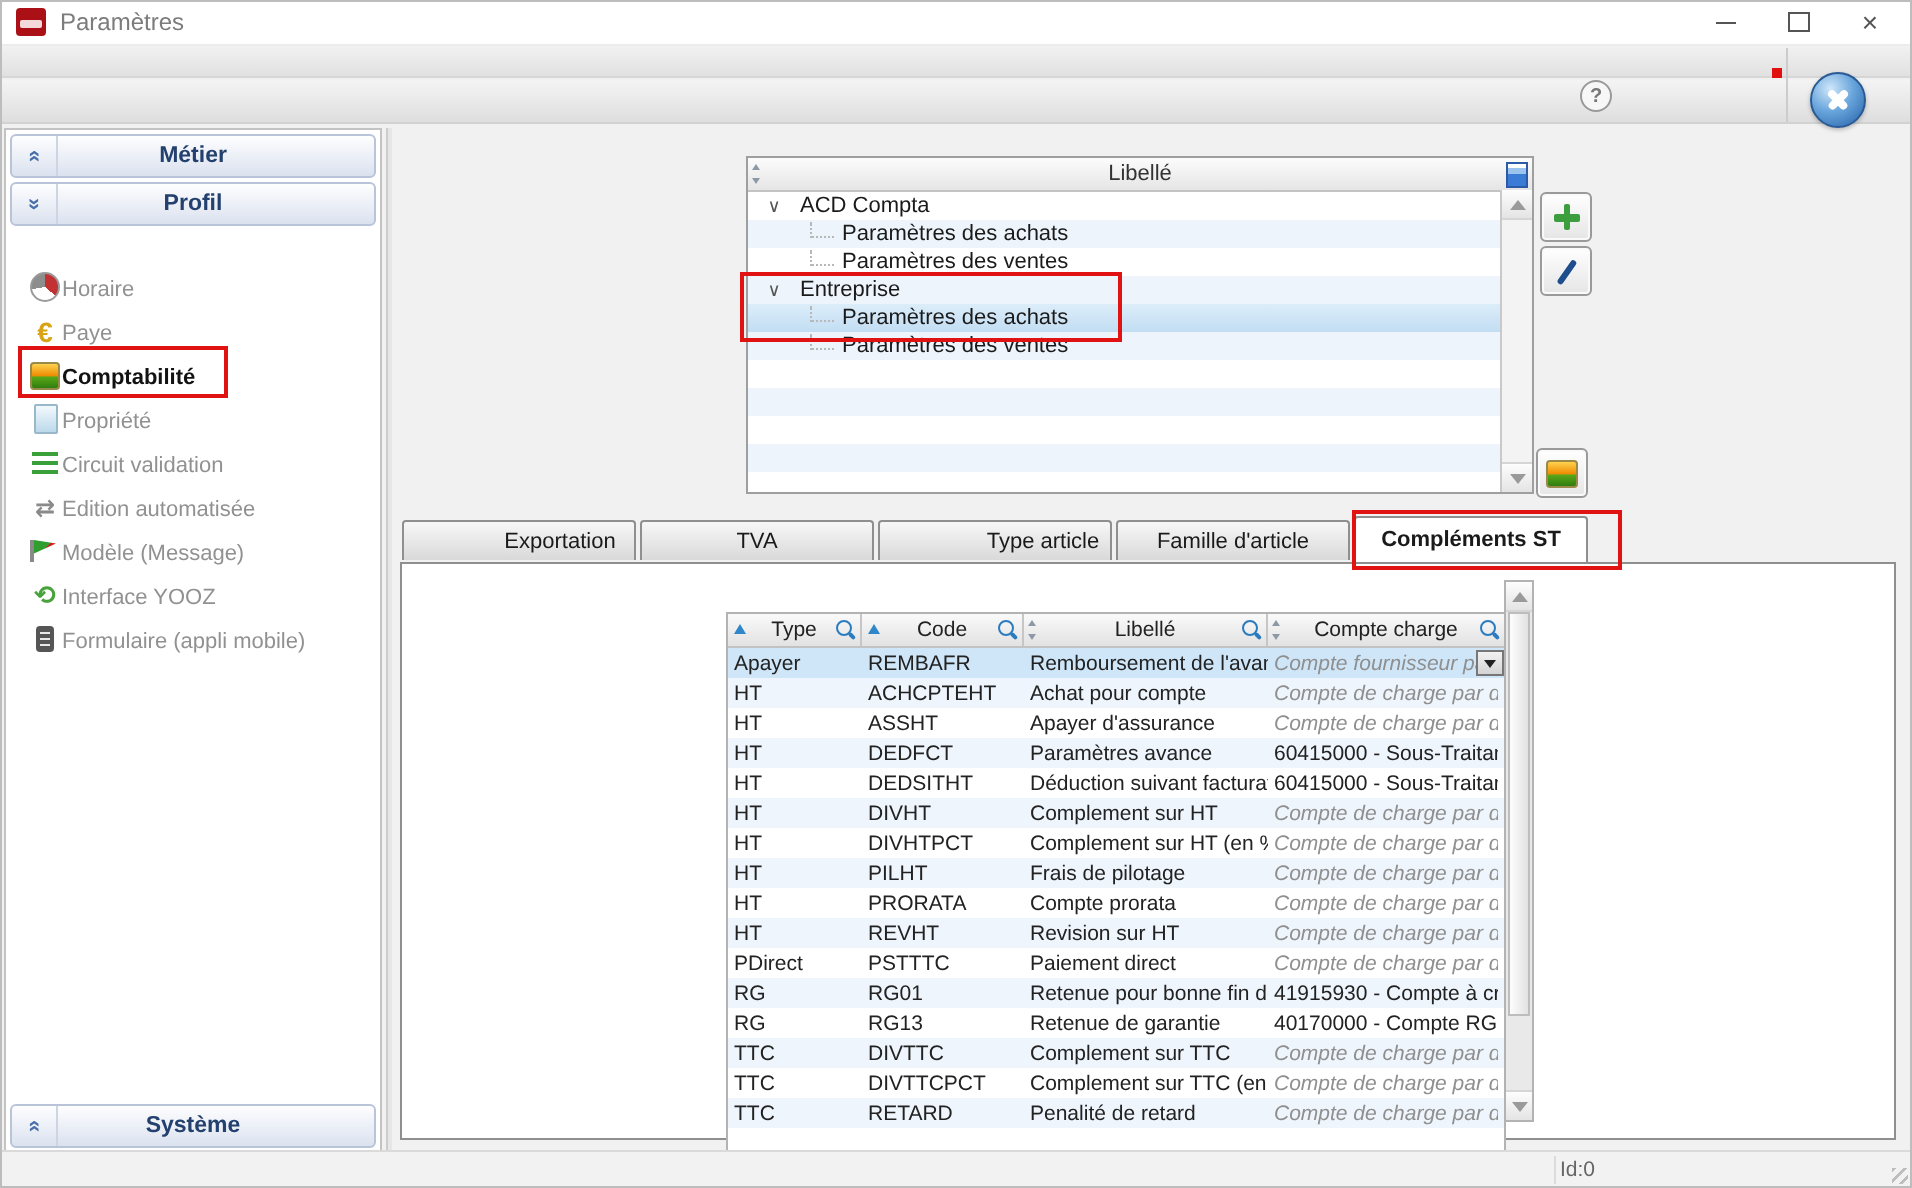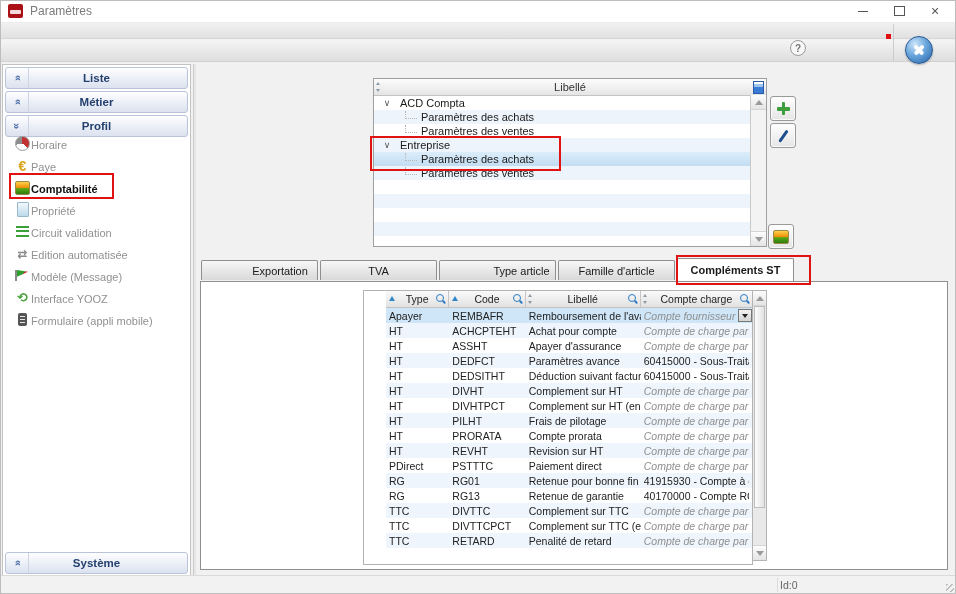--- a/index.html
+++ b/index.html
@@ -99,21 +99,21 @@
   
   .tabs{position:absolute;left:201px;top:259px;height:22px;z-index:6;}
   .tab{position:absolute;top:1px;width:117px;height:20px;box-sizing:border-box;
        background:linear-gradient(180deg,#f7f7f7,#d9d9d9);border:1px solid #8f8f8f;border-bottom:none;
        border-radius:2px 2px 0 0;display:flex;align-items:center;justify-content:center;color:#1a1a1a;}
   .tab.active{background:#ffffff;height:23px;top:-1px;font-weight:bold;z-index:7;}
 
   
   .content-panel{position:absolute;left:200px;top:281px;width:748px;height:289px;background:#ffffff;border:1px solid #8f8f8f;box-sizing:border-box;z-index:5;}
   .grid{position:absolute;left:162px;top:8px;width:404px;height:271px;}
-  .grid-main{position:absolute;left:0;top:0;width:390px;height:275px;border:1px solid #b3b3b3;box-sizing:border-box;background:#fff;padding-left:22px;}
+  .grid-main{position:absolute;left:0;top:16px;width:390px;height:275px;border:1px solid #b3b3b3;box-sizing:border-box;background:#fff;}
   .grid-header{display:flex;height:17px;background:linear-gradient(180deg,#fafafa,#e2e2e2);border-bottom:1px solid #c2c2c2;box-sizing:border-box;}
   .gh-cell{position:relative;display:flex;align-items:center;justify-content:center;border-right:1px solid #c6c6c6;box-sizing:border-box;color:#222;}
   .gh-cell:last-child{border-right:none;}
   .w0{width:67px;} .w1{width:81px;} .w2{width:122px;} .w3{width:118px;}
   .gh-label{font-size:10.5px;}
   .sort-asc{position:absolute;left:3px;top:5px;width:0;height:0;border-left:3.5px solid transparent;border-right:3.5px solid transparent;border-bottom:5px solid #2f86c8;}
   .sort-both{position:absolute;left:1px;top:2px;width:7px;height:12px;}
   .sort-both::before{content:"";position:absolute;left:1px;top:1px;border-left:2.5px solid transparent;border-right:2.5px solid transparent;border-bottom:3.5px solid #8d99a6;}
   .sort-both::after{content:"";position:absolute;left:1px;bottom:1px;border-left:2.5px solid transparent;border-right:2.5px solid transparent;border-top:3.5px solid #8d99a6;}
   .magnifier{position:absolute;right:4px;top:3px;width:6px;height:6px;border:1.5px solid #2b7bc0;border-radius:50%;}
@@ -169,26 +169,20 @@
   <div class="red-dot"></div>
   <div class="blue-x"></div>
 </div>
 
 <div class="sidebar">
   <div>
       <div class="sec-header">
         <span class="sec-chev chev-up">
           <span class="sec-chev-g">»</span>
         </span>
-        <span class="sec-label">Liste</span>
-      </div>
-      <div class="sec-header">
-        <span class="sec-chev chev-up">
-          <span class="sec-chev-g">»</span>
-        </span>
         <span class="sec-label">Métier</span>
       </div>
       <div class="sec-header">
         <span class="sec-chev chev-down">
           <span class="sec-chev-g">»</span>
         </span>
         <span class="sec-label">Profil</span>
       </div>
     </div>
   <div class="side-items">

